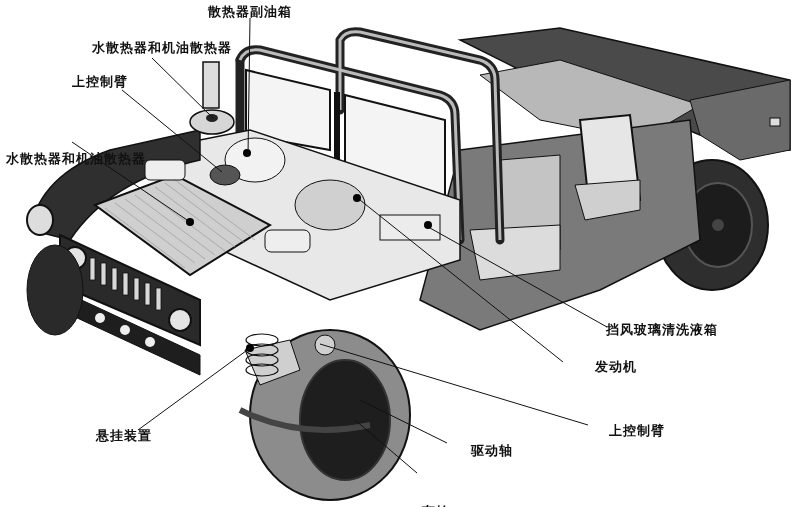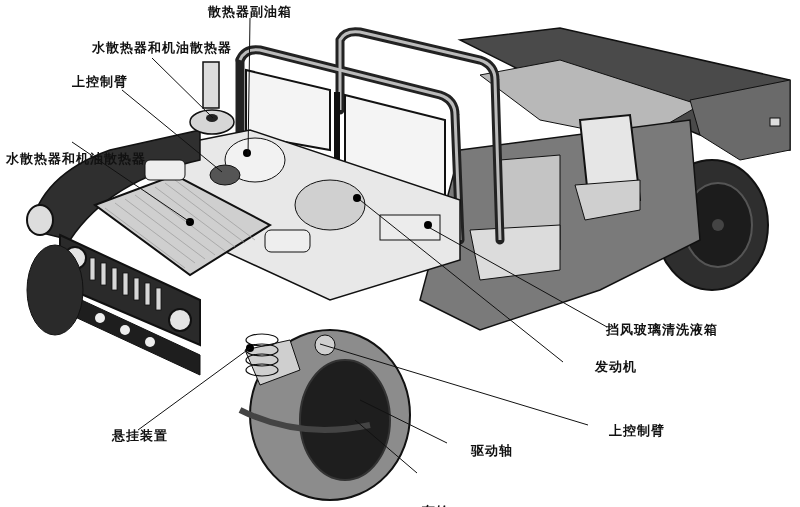--- a/index.html
+++ b/index.html
@@ -137,15 +137,15 @@
   </g>
 </svg>
 
 <div class="label" style="left:208px; top:4px;">散热器副油箱</div>
 <div class="label" style="left:92px; top:40px;">水散热器和机油散热器</div>
 <div class="label" style="left:72px; top:74px;">上控制臂</div>
 <div class="label" style="left:6px; top:127px;margin-top:24px;">水散热器和机油散热器</div>
 <div class="label" style="left:606px; top:322px;">挡风玻璃清洗液箱</div>
 <div class="label" style="left:595px; top:359px;">发动机</div>
 <div class="label" style="left:609px; top:423px;">上控制臂</div>
-<div class="label" style="left:112px; top:428px;">悬挂装置</div>
+<div class="label" style="left:96px; top:428px;">悬挂装置</div>
 <div class="label" style="left:471px; top:443px;">驱动轴</div>
 <div class="label" style="left:422px; top:476px;margin-top:28px;">车轮</div>
 
 </body></html>

